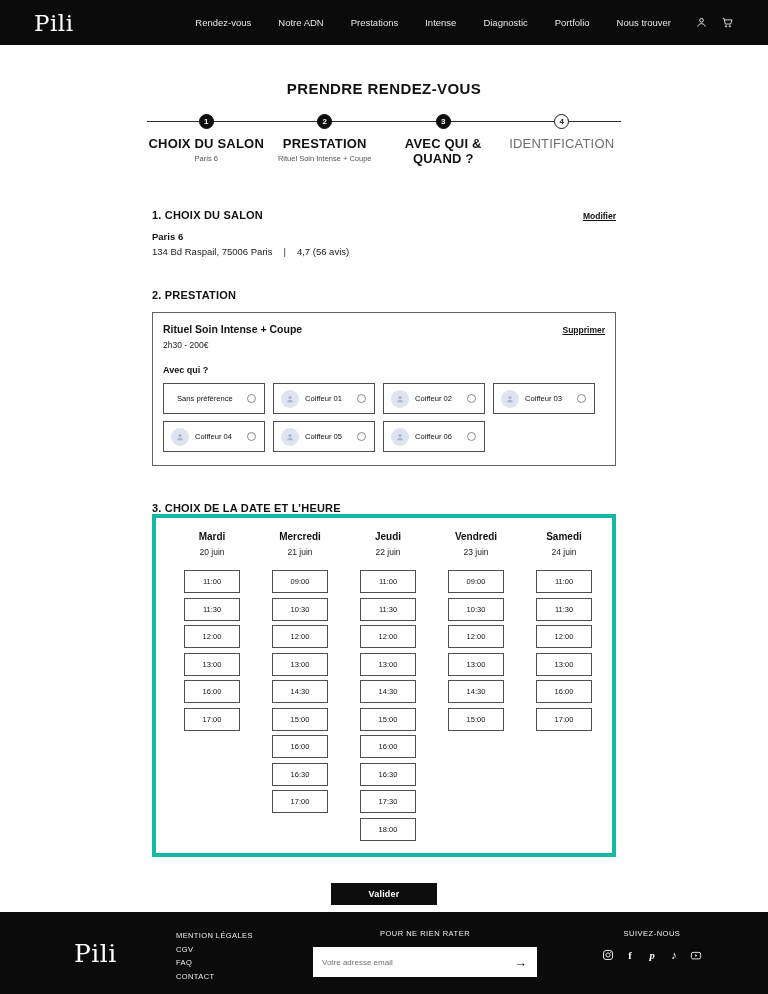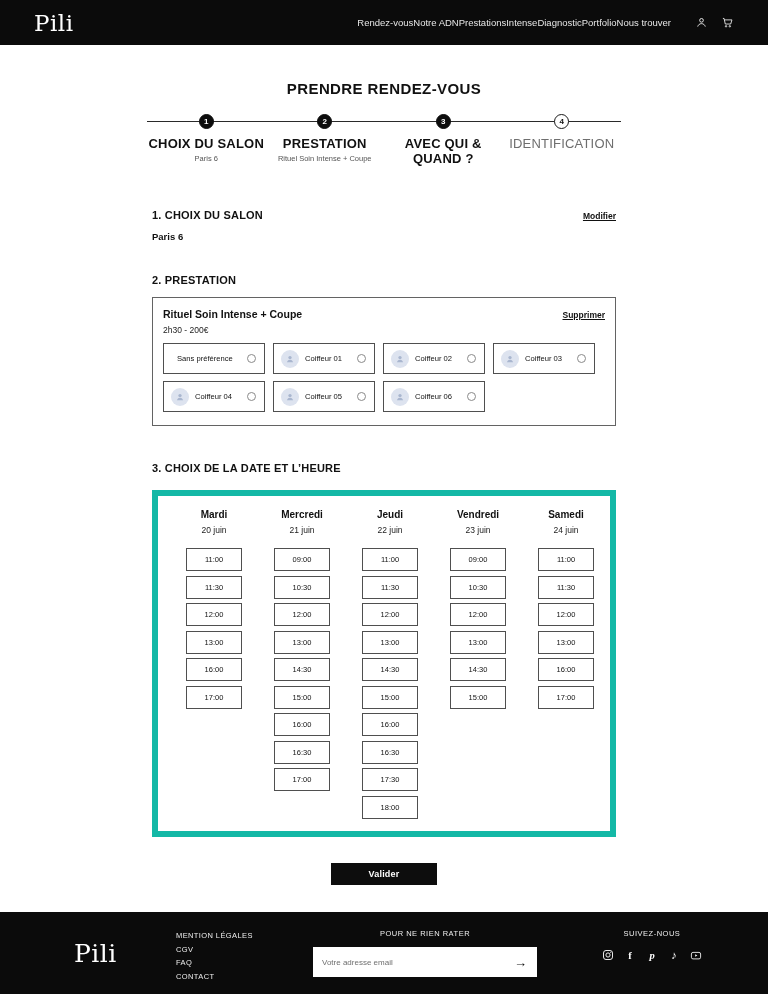--- a/index.html
+++ b/index.html
@@ -14,21 +14,21 @@
 
   
   .nav {
     height:45px; background:#0b0b0b; color:#ececec;
     display:flex; align-items:center; padding:0 34px; flex-shrink:0;
   }
   .nav-logo {
     font-family:"DejaVu Serif", serif; font-weight:400;
     font-size:23px; color:#fff; letter-spacing:.5px; cursor:pointer;
   }
-  .nav-menu { margin-left:auto; display:flex; align-items:center; }
+  .nav-menu { margin-left:auto; display:flex; gap:27px; align-items:center; }
   .nav-item { font-size:9.5px; color:#e6e6e6; cursor:pointer; white-space:nowrap; }
   .nav-icons { display:flex; gap:13px; margin-left:24px; align-items:center; }
   .nav-icons svg { display:block; cursor:pointer; }
 
   
   main { flex:1; }
   .page-title {
     margin-top:35px; text-align:center;
     font-size:15px; font-weight:bold; letter-spacing:.4px;
   }
@@ -80,21 +80,21 @@
   .stylist-label { flex:1; font-size:7.6px; color:#111; margin-left:6px; white-space:nowrap; }
   .stylist-radio { width:9px; height:9px; border:1px solid #8a8a8a; border-radius:50%; flex-shrink:0; }
   .btn-black {
     display:inline-block; background:#0d0d0d; color:#fff; border:none; cursor:pointer;
     font-family:"Liberation Sans", sans-serif; font-size:8.5px; font-weight:bold; letter-spacing:.2px;
   }
   .add-prestation { margin-top:18px; padding:7px 23px; }
 
   
   .section-datetime { margin-top:36px; }
-  .calendar-card { margin-top:16px; border:6px solid #14b8a6; padding:13px 12px 12px; }
+  .calendar-card { border:4px solid #14b8a6; padding:13px 12px 12px; }
   .days { display:grid; grid-template-columns:repeat(5,88px); }
   .day { display:flex; flex-direction:column; align-items:center; }
   .day-name { font-size:10px; font-weight:bold; }
   .day-date { margin-top:5px; font-size:8.5px; color:#222; }
   .slots { margin-top:13px; display:flex; flex-direction:column; gap:4.5px; }
   .slot {
     width:56px; height:23px; border:1px solid #4f4f4f; background:#fff; cursor:pointer;
     font-family:"Liberation Sans", sans-serif; font-size:7.5px; color:#111;
     display:flex; align-items:center; justify-content:center;
   }
@@ -199,30 +199,36 @@
   </div>
 
   <div class="content">
 
     <section class="section-salon">
       <div class="section-head-row">
         <h2 class="section-heading">1. CHOIX DU SALON</h2>
         <span class="link-underline">Modifier</span>
       </div>
       <div class="salon-name">Paris 6</div>
+      <div class="salon-meta">
+        <span>134 Bd Raspail, 75006 Paris</span>
+        <span class="salon-sep">|</span>
+        <span>4,7 (56 avis)</span>
+      </div>
     </section>
 
     <section class="section-prestation">
       <h2 class="section-heading">2. PRESTATION</h2>
       <div class="prestation-card">
         <div class="prestation-head">
           <div class="prestation-name">Rituel Soin Intense + Coupe</div>
           <span class="link-underline">Supprimer</span>
         </div>
         <div class="prestation-details">2h30 - 200€</div>
+        <div class="with-whom">Avec qui ?</div>
         <div class="stylists">
 
             <div class="stylist">
 
               <span class="stylist-label">Sans préférence</span>
               <span class="stylist-radio"></span>
             </div>
 
             <div class="stylist">
               <span class="stylist-avatar">

